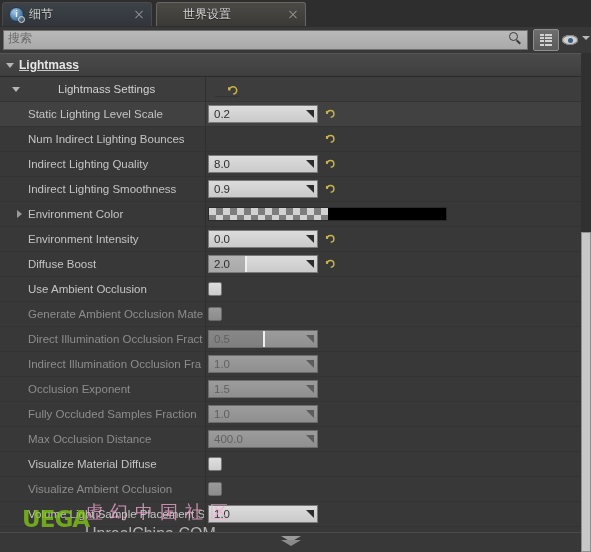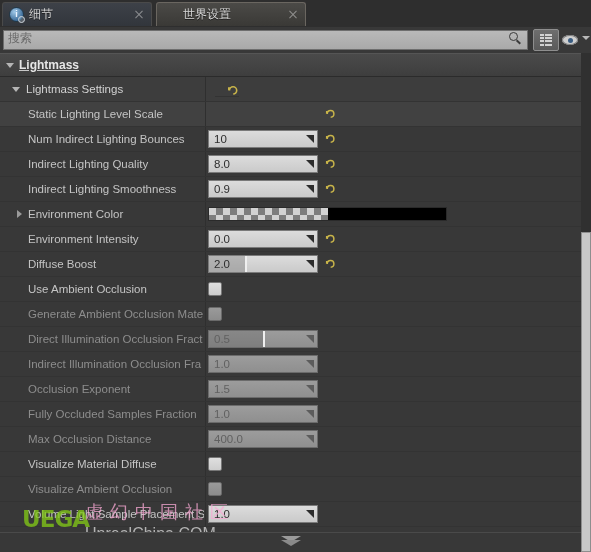--- a/index.html
+++ b/index.html
@@ -72,21 +72,21 @@
     border-left:4px solid transparent;border-right:4px solid transparent;border-top:4px solid #b8b8b8;}
 
   
   .tree{position:absolute;left:0;top:53px;width:591px;height:479px;overflow:hidden;background:#383838;}
   .cat{position:relative;height:22px;background:linear-gradient(#4a4a4a,#3e3e3e);
        border-top:1px solid #555;border-bottom:1px solid #2b2b2b;
        display:flex;align-items:center;padding-left:6px;text-decoration:underline;}
   .cat .tri{margin-right:5px;}
   .cat-label{font-size:12px;font-weight:bold;color:#e6e6e6;}
   .sub{position:relative;height:24px;background:#3d3d3d;border-bottom:1px solid #333;
-       display:flex;align-items:center;padding-left:12px;}
+       display:flex;align-items:center;padding-left:12px;gap:32px;}
   .sub-label{font-size:11.5px;color:#d2d2d2;}
   .row{position:relative;height:24px;display:flex;align-items:center;
        border-bottom:1px solid #333;background:#383838;}
   .row.alt{background:#414141;}
   .lbl{position:absolute;left:0;top:0;width:204px;height:24px;
        display:flex;align-items:center;padding-left:28px;box-sizing:border-box;
        white-space:nowrap;overflow:hidden;color:#c4c4c4;font-size:11.5px;}
   .lbl.dim{color:#8d8d8d;}
   .lbl .tri{position:absolute;left:17px;top:8px;}
   .divider{position:absolute;left:205px;top:0;width:1px;height:100%;background:#2f2f2f;}
@@ -218,38 +218,38 @@
         </svg>
       </span>
     </div>
 
     <div id="rows">
         <div class="row alt">
           <div class="lbl">
             <span>Static Lighting Level Scale</span>
           </div>
           <span class="divider"></span>
+          <div class="val">
+            <div class="numfield">
+              <span class="txt">0.2</span>
+              <span class="spin"></span>
+            </div>
+          </div>
           <span class="reset">
             <svg width="11" height="11" viewBox="0 0 12 12">
               <path d="M2.5 6.5 A3.6 3.6 0 1 1 6.2 10" fill="none" stroke="#c8b44a" stroke-width="1.6"></path>
               <path d="M1 3.2 L4.6 3.2 L1 6.8 Z" fill="#c8b44a"></path>
             </svg>
           </span>
         </div>
         <div class="row">
           <div class="lbl">
             <span>Num Indirect Lighting Bounces</span>
           </div>
           <span class="divider"></span>
-          <div class="val">
-            <div class="numfield">
-              <span class="txt">10</span>
-              <span class="spin"></span>
-            </div>
-          </div>
           <span class="reset">
             <svg width="11" height="11" viewBox="0 0 12 12">
               <path d="M2.5 6.5 A3.6 3.6 0 1 1 6.2 10" fill="none" stroke="#c8b44a" stroke-width="1.6"></path>
               <path d="M1 3.2 L4.6 3.2 L1 6.8 Z" fill="#c8b44a"></path>
             </svg>
           </span>
         </div>
         <div class="row">
           <div class="lbl">
             <span>Indirect Lighting Quality</span>

